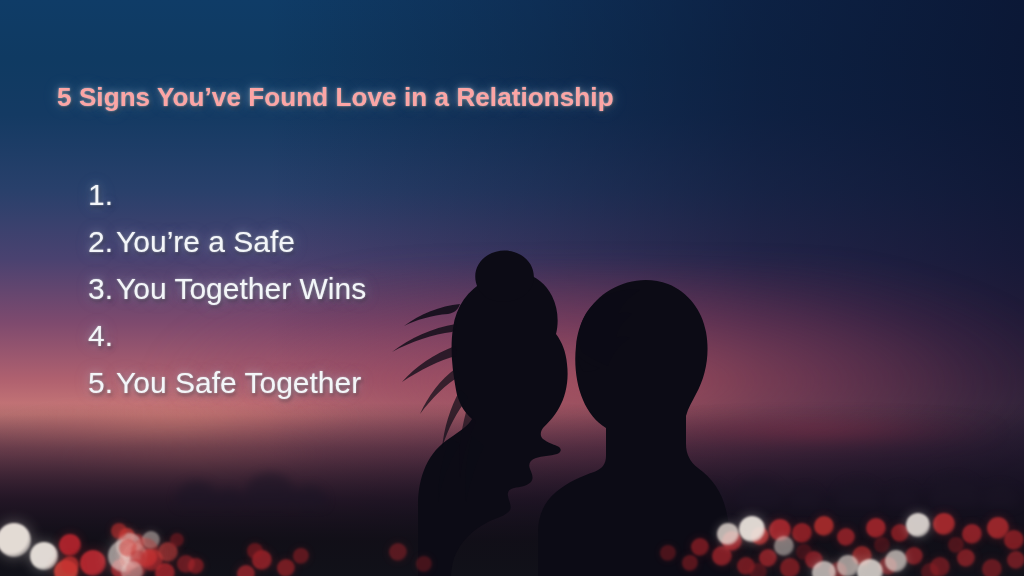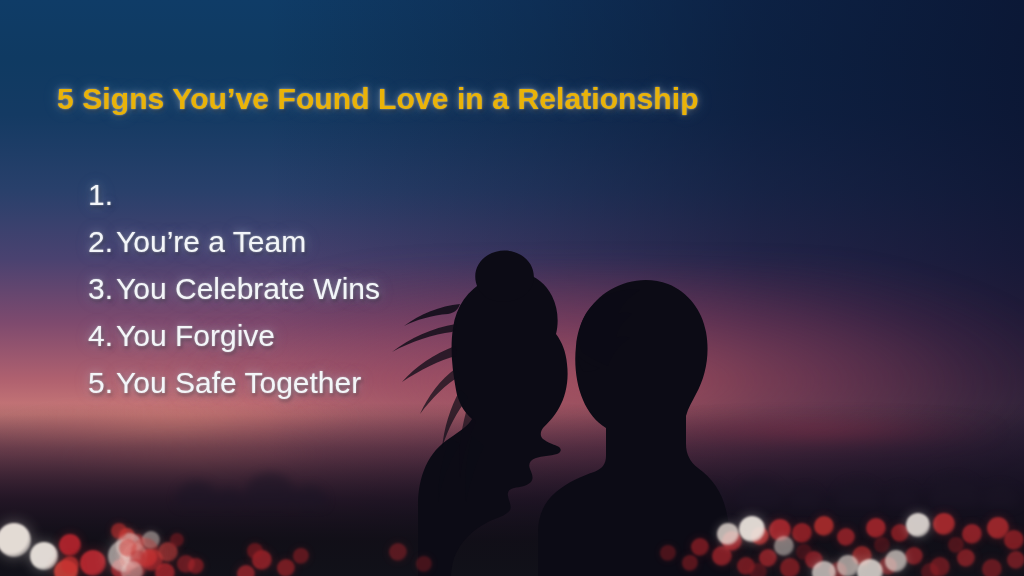--- a/index.html
+++ b/index.html
@@ -115,24 +115,24 @@
     position:absolute;
     left:300px; bottom:0;
     width:430px; height:400px;
   }
   .couple svg { display:block; width:100%; height:100%; }
 
   
   .title {
     position:absolute;
     left:57px; top:82px;
-    font-size:30px;
+    font-size:26px;
     font-weight:700;
     letter-spacing:0.1px;
-    color:#eab308;
+    color:#fca5a5;
     white-space:nowrap;
     text-shadow:
         0 0 2px rgba(255,255,255,0.55),
         0 0 7px rgba(210,228,246,0.45),
         0 0 16px rgba(150,195,235,0.30),
         1px 2px 4px rgba(0,0,0,0.62);
   }
 
   .list {
     position:absolute;
@@ -360,29 +360,28 @@
     </div>
 
   <div class="title">5 Signs You’ve Found Love in a Relationship</div>
 
   <ol class="list" id="list">
       <li class="list-item">
         <span class="item-num">1.</span>
       </li>
       <li class="list-item">
         <span class="item-num">2.</span>
-        <span class="item-text">You’re a Team</span>
+        <span class="item-text">You’re a Safe</span>
       </li>
       <li class="list-item">
         <span class="item-num">3.</span>
-        <span class="item-text">You Celebrate Wins</span>
+        <span class="item-text">You Together Wins</span>
       </li>
       <li class="list-item">
         <span class="item-num">4.</span>
-        <span class="item-text">You Forgive</span>
       </li>
       <li class="list-item">
         <span class="item-num">5.</span>
         <span class="item-text">You Safe Together</span>
       </li>
     </ol>
 
 </div>
 
 </body></html>

